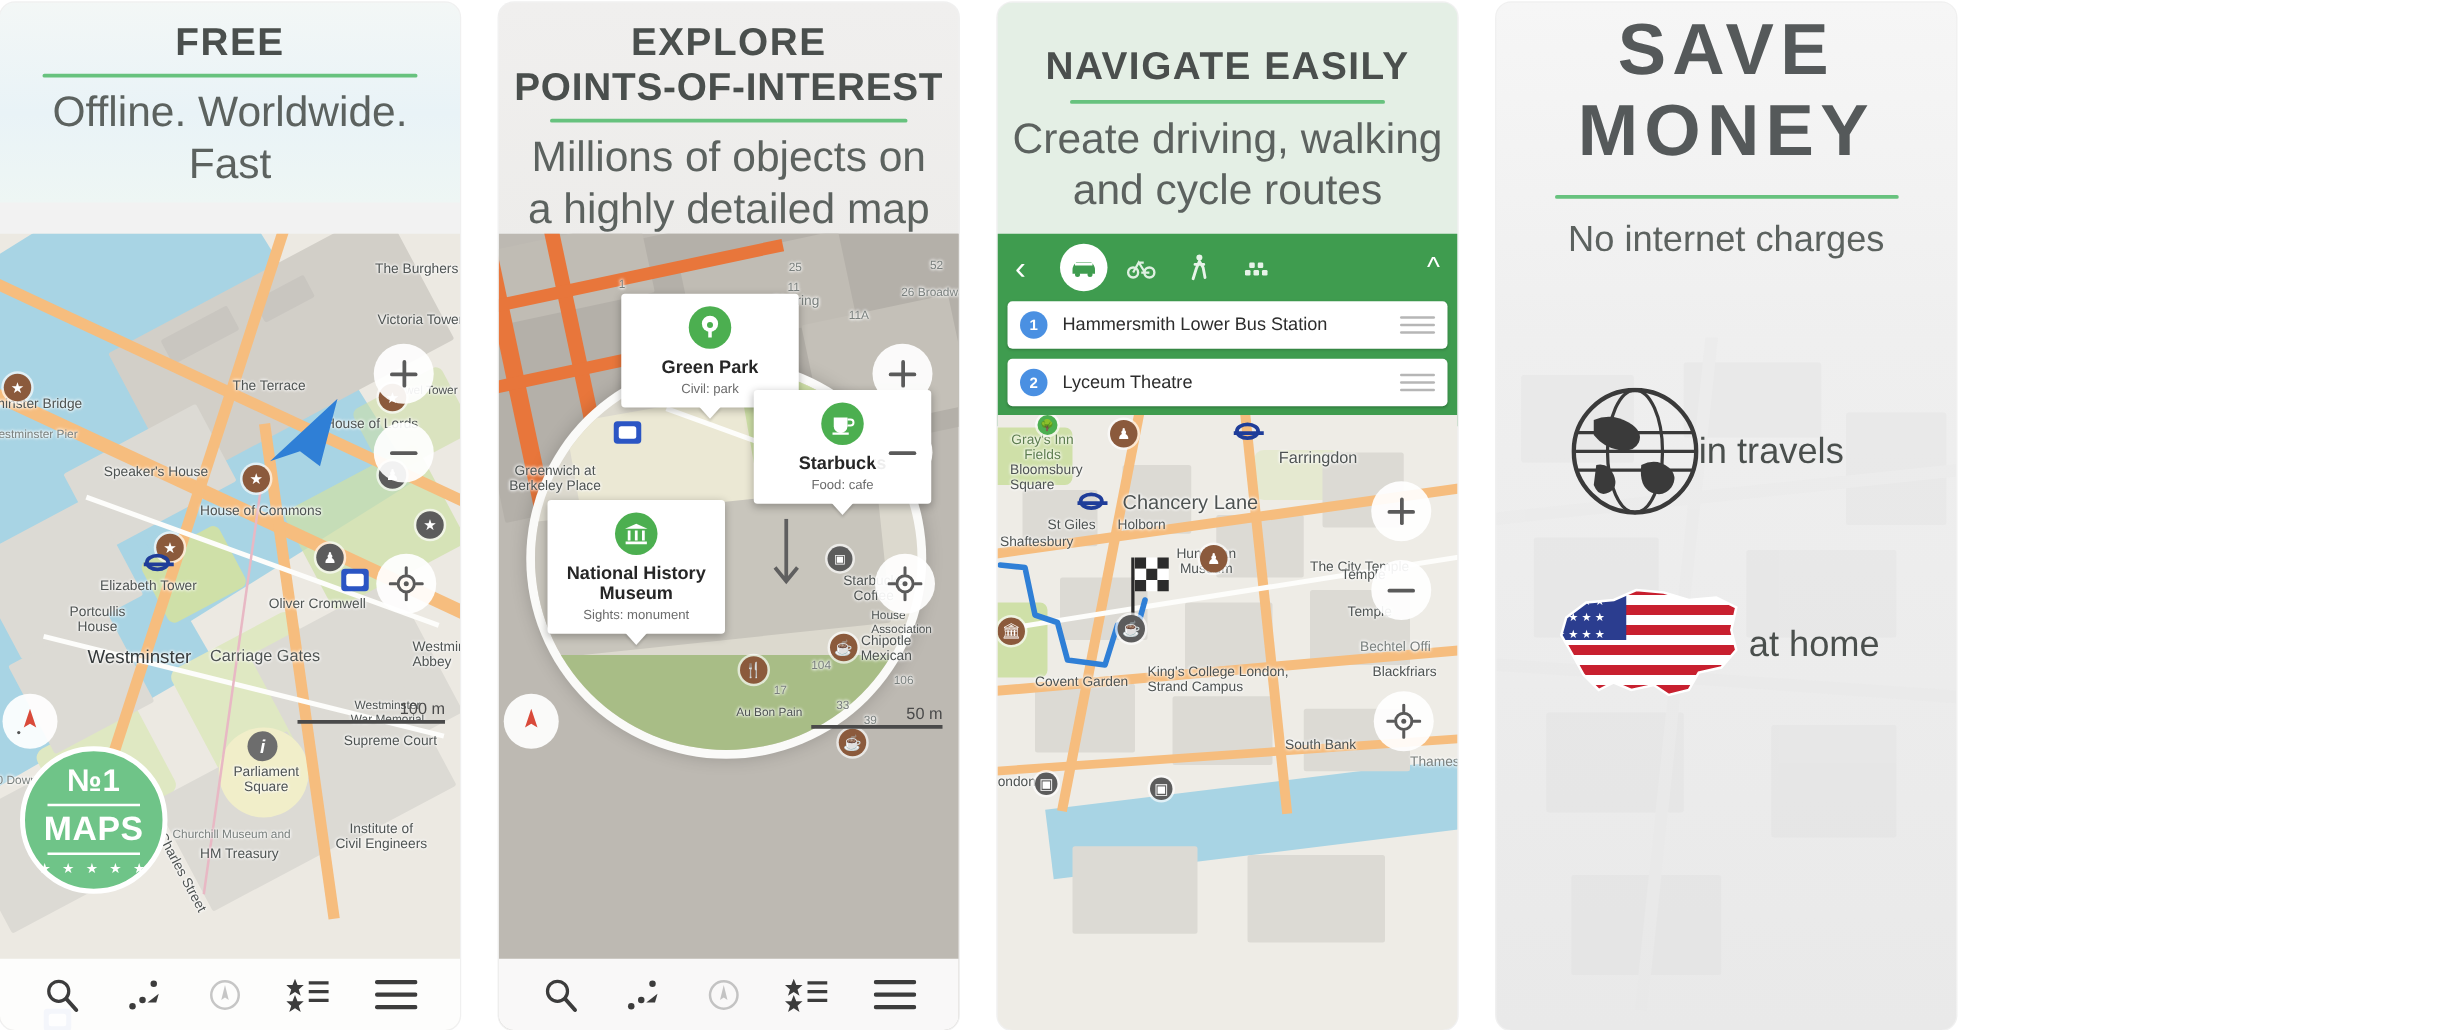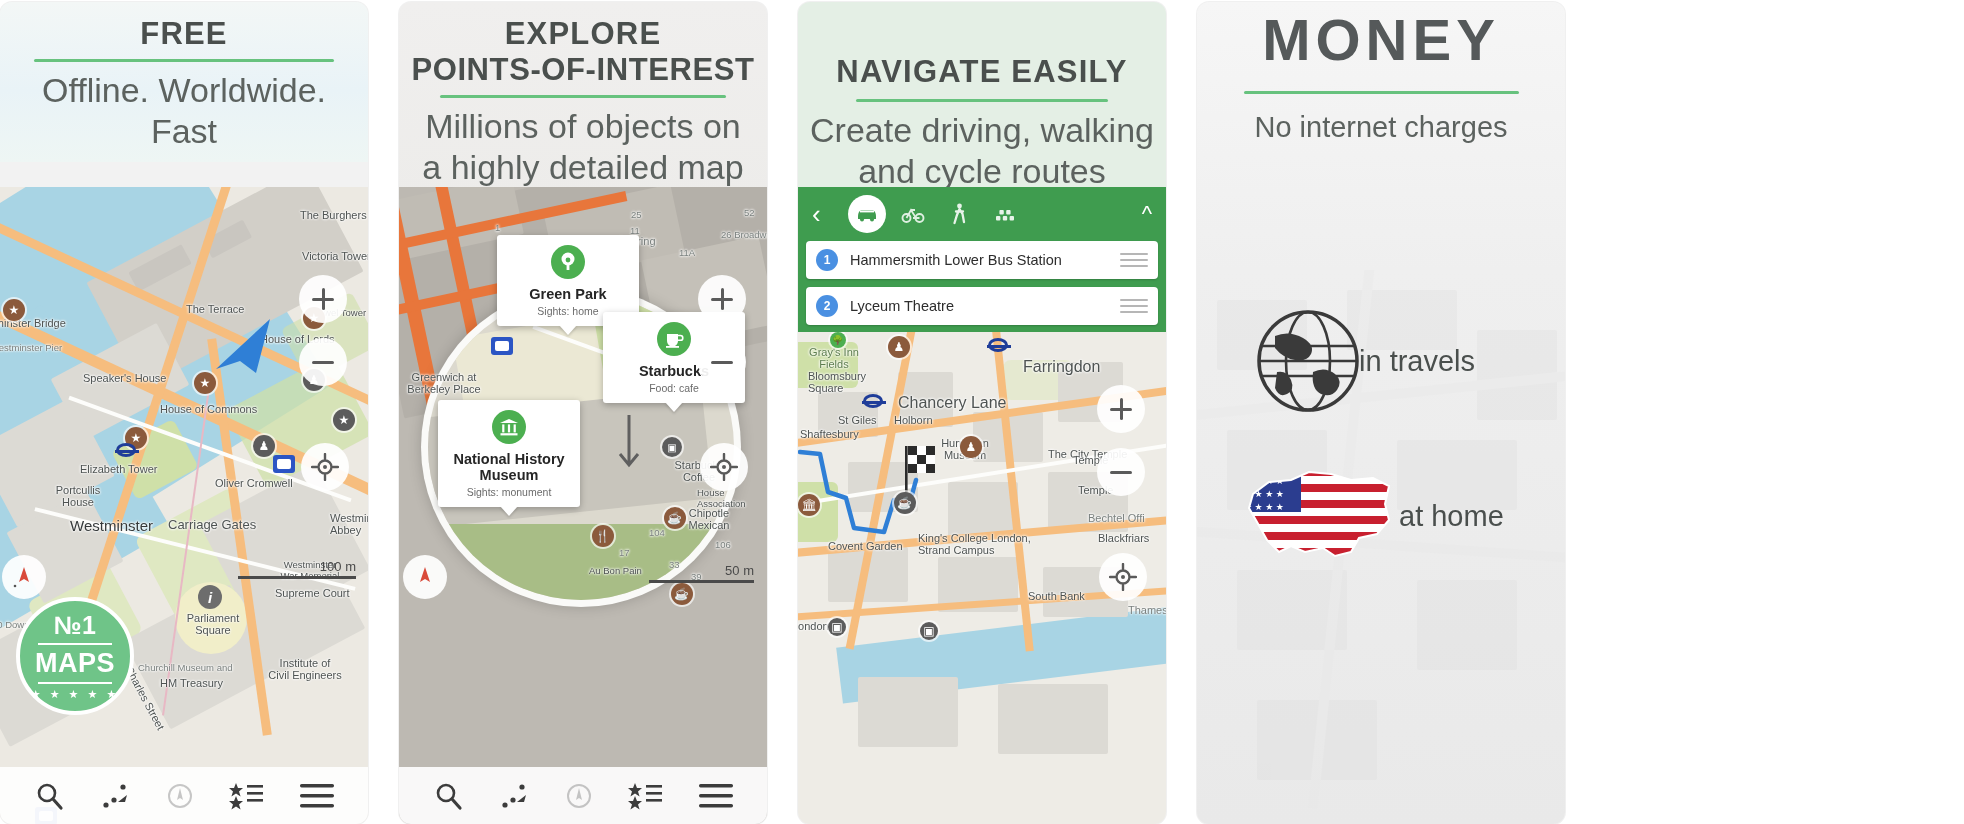--- a/index.html
+++ b/index.html
@@ -491,21 +491,21 @@
 
       <div class="callout" style="left:98px;top:48px;width:142px;">
         <div class="cicon">
           <svg width="22" height="22" viewBox="0 0 22 22">
             <circle cx="11" cy="8" r="6.5" fill="#fff"></circle>
             <rect x="9.6" y="10" width="2.8" height="9" fill="#fff"></rect>
             <circle cx="11" cy="9" r="2.4" fill="#4caf50"></circle>
           </svg>
         </div>
         <div class="cname">Green Park</div>
-        <div class="ccat">Sights: home</div>
+        <div class="ccat">Civil: park</div>
         <div class="tail"></div>
       </div>
 
       <div class="callout" style="left:204px;top:125px;width:142px;">
         <div class="cicon">
           <svg width="22" height="22" viewBox="0 0 22 22">
             <path d="M4 6 h11 v7 a5.5 5.5 0 0 1 -11 0 z" fill="#fff"></path>
             <path d="M15 7.5 h2.4 a2.4 2.4 0 0 1 0 4.8 H15" fill="none" stroke="#fff" stroke-width="1.6"></path>
             <rect x="3" y="18" width="13" height="1.8" fill="#fff"></rect>
           </svg>
@@ -592,21 +592,21 @@
         <svg width="34" height="26" viewBox="0 0 34 26">
           <rect x="0" y="1" width="34" height="3.4" rx="1.6" fill="#3c3c3c"></rect>
           <rect x="0" y="11" width="34" height="3.4" rx="1.6" fill="#3c3c3c"></rect>
           <rect x="0" y="21" width="34" height="3.4" rx="1.6" fill="#3c3c3c"></rect>
         </svg>
       </div>
     </div>
   </div>
 
   <div class="panel p3">
-    <div class="head hdr-green" style="padding-top:52px;height:207px;">
+    <div class="head hdr-green" style="padding-top:33px;height:207px;">
       <div class="kicker">NAVIGATE EASILY</div>
       <div class="rule short" style="width:252px;margin-top:9px;"></div>
       <div class="sub">Create driving, walking</div>
       <div class="sub">and cycle routes</div>
     </div>
 
     <div class="routebar" style="top:185px;">
       <div class="modes">
         <div class="back">‹</div>
         <div class="modebtn active">
@@ -702,21 +702,21 @@
           <rect x="6" y="13" width="9" height="9" fill="#fff"></rect>
             <rect x="15" y="13" width="9" height="9" fill="#2b2b2b"></rect>
           <rect x="24" y="13" width="9" height="9" fill="#fff"></rect>
           <rect x="6" y="22" width="9" height="9" fill="#2b2b2b"></rect>
             <rect x="15" y="22" width="9" height="9" fill="#fff"></rect>
           <rect x="24" y="22" width="9" height="9" fill="#2b2b2b"></rect>
         </g>
       </svg>
 
       <div class="lbl grn" style="left:6px;top:14px;width:60px;white-space:normal;text-align:center;">Gray's Inn Fields</div>
-      <div class="lbl" style="left:225px;top:26px;font-size:16px;">Farringdon</div>
+      <div class="lbl" style="left:225px;top:26px;font-size:13px;">Farringdon</div>
       <div class="lbl" style="left:10px;top:38px;width:62px;white-space:normal;">Bloomsbury Square</div>
       <div class="lbl" style="left:100px;top:62px;font-size:16px;">Chancery Lane</div>
       <div class="lbl" style="left:96px;top:82px;">Holborn</div>
       <div class="lbl" style="left:40px;top:82px;">St Giles</div>
       <div class="lbl" style="left:2px;top:96px;">Shaftesbury</div>
       <div class="lbl" style="left:140px;top:105px;width:54px;white-space:normal;text-align:center;">Hunterian Museum</div>
       <div class="lbl" style="left:250px;top:116px;">The City Temple</div>
       <div class="lbl" style="left:275px;top:122px;">Temple</div>
       <div class="lbl" style="left:280px;top:152px;">Temple</div>
       <div class="lbl" style="left:30px;top:208px;">Covent Garden</div>
@@ -748,20 +748,21 @@
           <circle cx="14" cy="14" r="6.5" fill="none" stroke="#5a5a5a" stroke-width="2.4"></circle>
           <circle cx="14" cy="14" r="2" fill="#5a5a5a"></circle>
           <path d="M14 1v5M14 22v5M1 14h5M22 14h5" stroke="#5a5a5a" stroke-width="2.4" stroke-linecap="round"></path>
         </svg>
       </div>
     </div>
   </div>
 
   <div class="panel p4">
     <div class="head hdr-white" style="height:268px;padding-top:6px;">
+      <div class="kicker" style="font-size:58px;letter-spacing:5px;color:#55595a;line-height:1.12;">SAVE</div>
       <div class="title2" style="font-size:58px;letter-spacing:5px;color:#55595a;line-height:1.12;">MONEY</div>
       <div class="rule" style="width:275px;margin-top:18px;margin-bottom:16px;"></div>
       <div class="sub" style="font-size:29px;">No internet charges</div>
     </div>
 
     <div class="p4body">
       <div class="ghostmap">
         <div class="gm" style="left:20px;top:30px;width:90px;height:70px;"></div>
         <div class="gm" style="left:150px;top:20px;width:110px;height:60px;"></div>
         <div class="gm" style="left:280px;top:60px;width:80px;height:90px;"></div>

